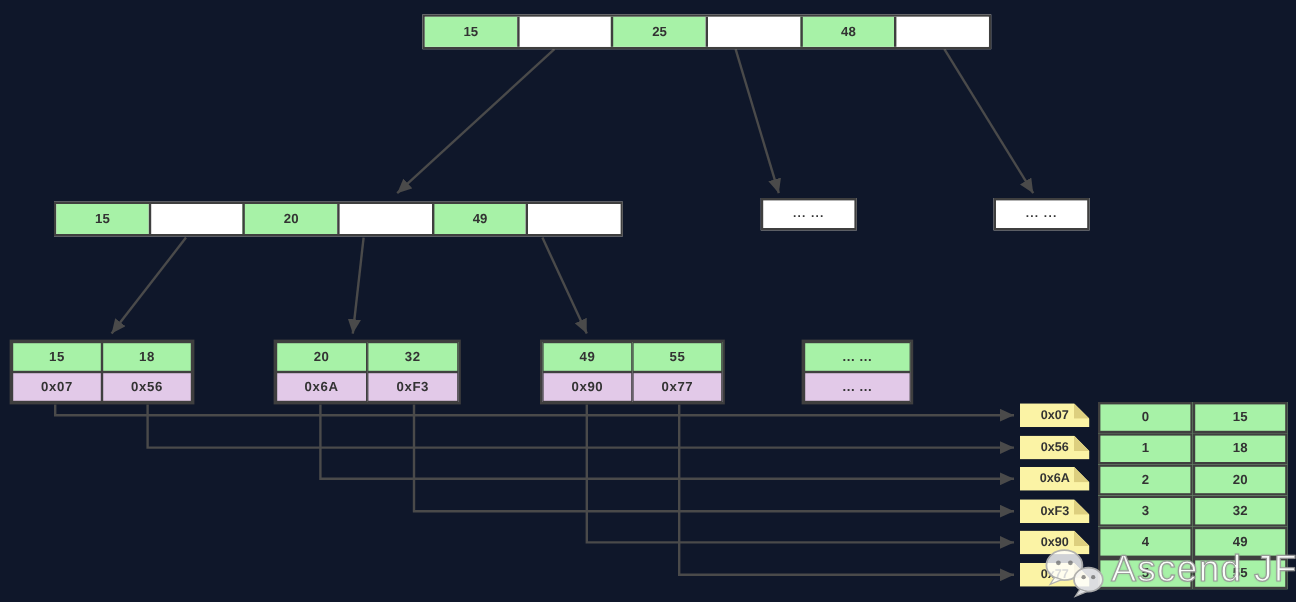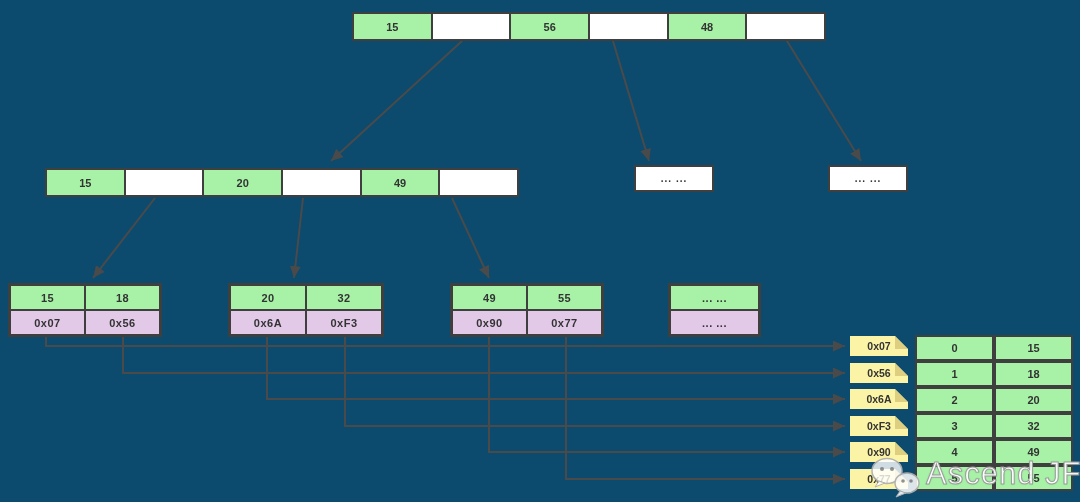--- a/index.html
+++ b/index.html
@@ -1,17 +1,17 @@
 <!DOCTYPE html>
 <html><head>
 <meta charset="utf-8">
 <style>
   html,body{margin:0;padding:0;background:#ffffff;}
   .canvas{
-    position:relative;width:1080px;height:502px;background:#0c4a6e;overflow:hidden;
+    position:relative;width:1080px;height:502px;background:#0f172a;overflow:hidden;
     font-family:"Liberation Sans", sans-serif;color:#333333;
   }
   .edges{position:absolute;left:0;top:0;width:1080px;height:502px;}
 
   
   .node{
     position:absolute;display:flex;box-sizing:border-box;
     border:2px solid #3f3f3f;background:#ffffff;height:29px;
   }
   .node .cell{
@@ -102,21 +102,21 @@
     <path d="M123,337 L123,373 L845,373" fill="none" stroke="#4a4a4a" stroke-width="2" marker-end="url(#ah)"></path>
     <path d="M267,337 L267,399 L845,399" fill="none" stroke="#4a4a4a" stroke-width="2" marker-end="url(#ah)"></path>
     <path d="M345,337 L345,426 L845,426" fill="none" stroke="#4a4a4a" stroke-width="2" marker-end="url(#ah)"></path>
     <path d="M489,337 L489,452 L845,452" fill="none" stroke="#4a4a4a" stroke-width="2" marker-end="url(#ah)"></path>
     <path d="M566,337 L566,479 L845,479" fill="none" stroke="#4a4a4a" stroke-width="2" marker-end="url(#ah)"></path>
   </svg>
 
   <div class="node" style="left:352px;top:12px;width:474px;">
     <div class="cell key">15</div>
     <div class="cell slot"></div>
-    <div class="cell key">56</div>
+    <div class="cell key">25</div>
     <div class="cell slot"></div>
     <div class="cell key">48</div>
     <div class="cell slot"></div>
   </div>
 
   <div class="node" style="left:45px;top:168px;width:474px;">
     <div class="cell key">15</div>
     <div class="cell slot"></div>
     <div class="cell key">20</div>
     <div class="cell slot"></div>

